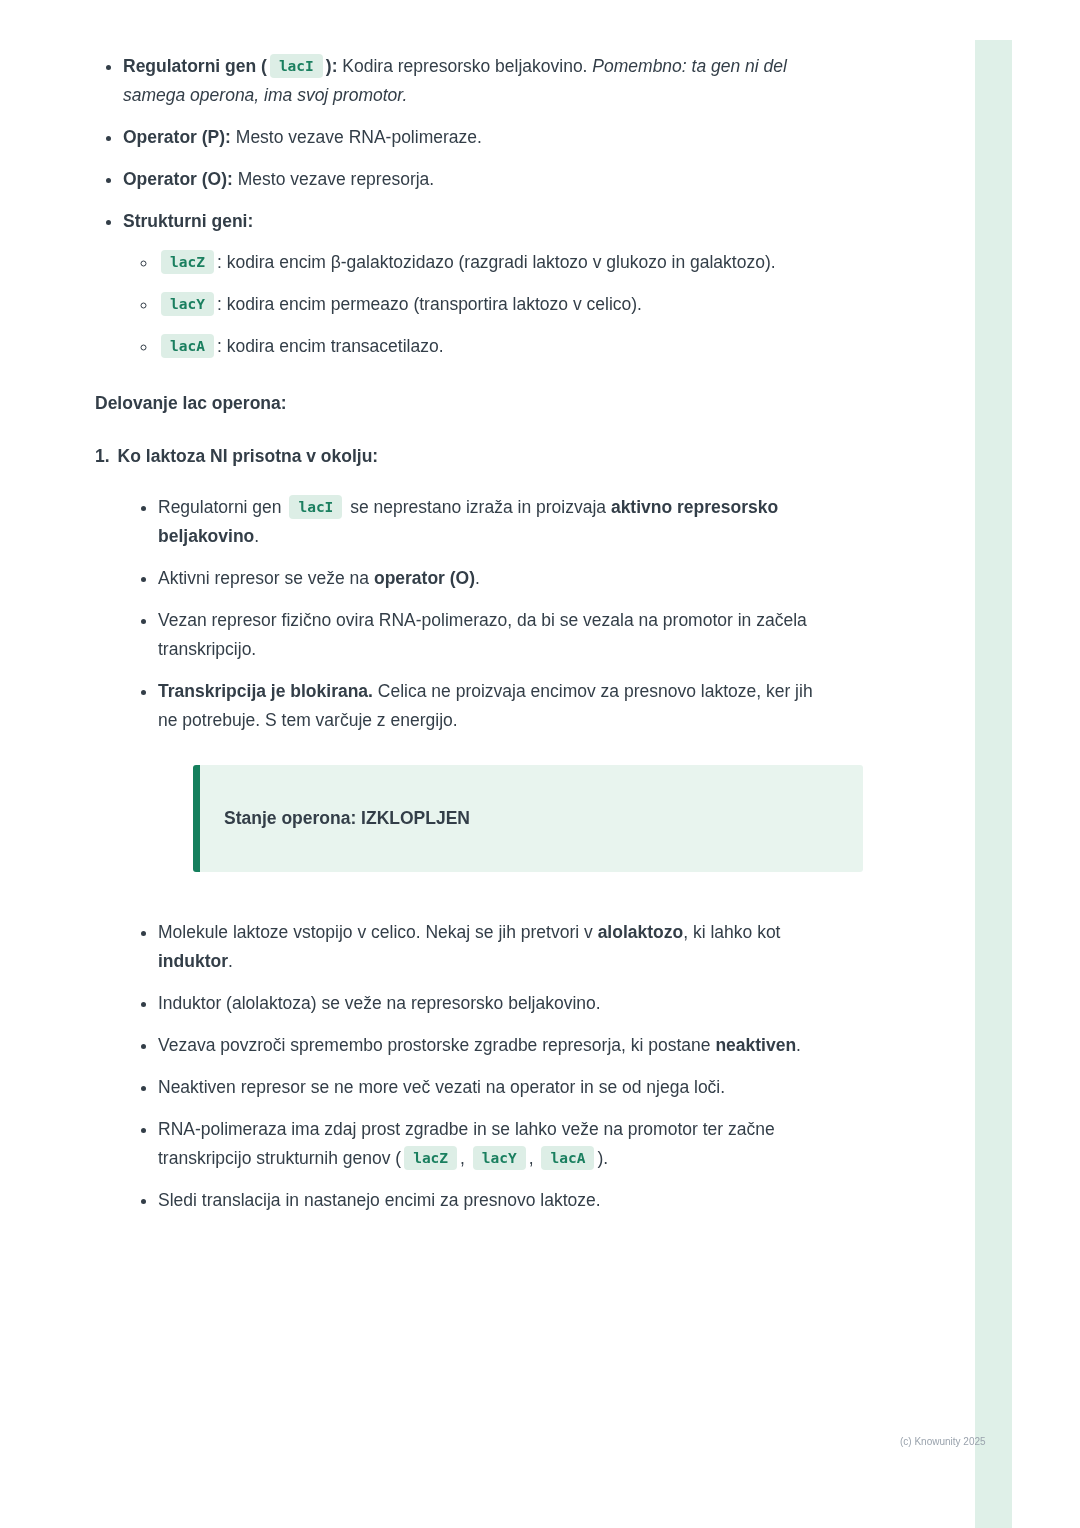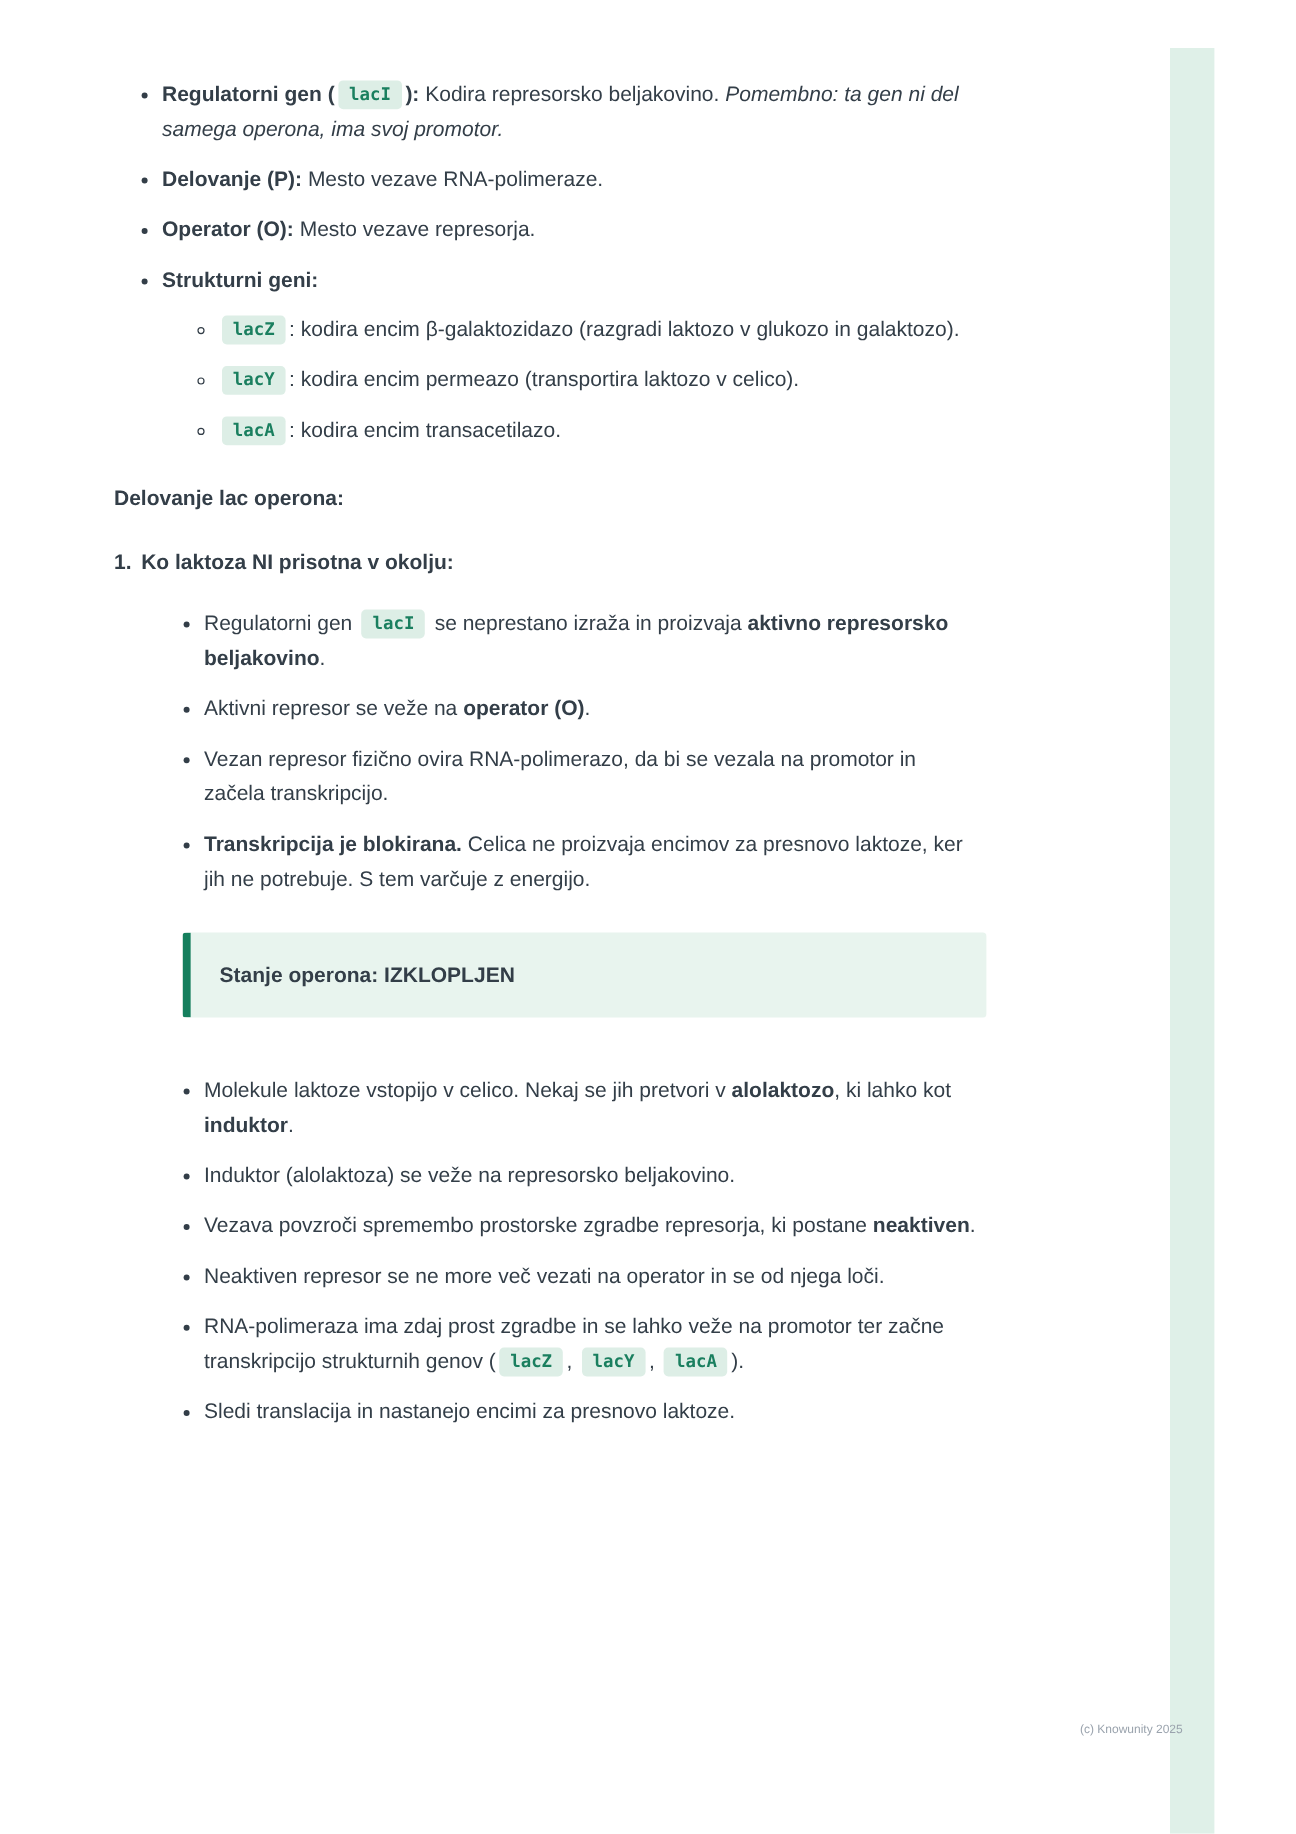--- a/index.html
+++ b/index.html
@@ -27,21 +27,21 @@
     position:absolute;
     left:975px;top:40px;
     width:37px;height:1488px;
     background:var(--stripe);
   }
   .content{
     position:relative;
     padding:52px 0 0 95px;
     width:830px;
   }
-  ul,ol{margin:12px;}
+  ul,ol{margin:0;}
   .intro-list{
     list-style-type:disc;
     padding-left:28px;
   }
   .intro-list > li{margin-bottom:13px;}
   .sub-list{
     list-style-type:circle;
     padding-left:35px;
     margin-top:12px;
   }
@@ -69,46 +69,46 @@
   .section + .section{margin-top:46px;}
   .section-title{font-weight:700;}
   .section-title .num{margin-right:8px;}
   .bullets{
     list-style-type:disc;
     padding-left:63px;
     margin-top:22px;
   }
   .bullets > li{margin-bottom:13px;}
   .callout{
-    margin:30px 0 0 57px;
+    margin:30px 0 0 98px;
     width:670px;
     background:var(--callout-bg);
     border-left:7px solid var(--callout-border);
     border-radius:3px;
-    padding:21px 24px;
+    padding:39px 24px;
     font-weight:700;
   }
   .footer{
     position:absolute;
     left:900px;top:1434px;
     font-size:10px;
     line-height:16px;
     color:var(--footer-text);
   }
 </style>
 </head>
 <body>
 
 <div class="stripe"></div>
 
 <main class="content">
 
   <ul class="intro-list">
       <li><span><span class="b">Regulatorni gen (</span><code class="chip">lacI</code><span class="b">): </span><span class="n">Kodira represorsko beljakovino. </span><span class="i">Pomembno: ta gen ni del samega operona, ima svoj promotor.</span></span></li>
-      <li><span><span class="b">Delovanje (P):</span><span class="n"> Mesto vezave RNA-polimeraze.</span></span></li>
+      <li><span><span class="b">Operator (P):</span><span class="n"> Mesto vezave RNA-polimeraze.</span></span></li>
       <li><span><span class="b">Operator (O):</span><span class="n"> Mesto vezave represorja.</span></span></li>
       <li><span><span class="b">Strukturni geni:</span></span><ul class="sub-list">
           <li><code class="chip">lacZ</code><span class="n">: kodira encim β-galaktozidazo (razgradi laktozo v glukozo in galaktozo).</span></li>
           <li><code class="chip">lacY</code><span class="n">: kodira encim permeazo (transportira laktozo v celico).</span></li>
           <li><code class="chip">lacA</code><span class="n">: kodira encim transacetilazo.</span></li>
         </ul></li>
     </ul>
 
   <p class="heading">Delovanje lac operona:</p>
 

